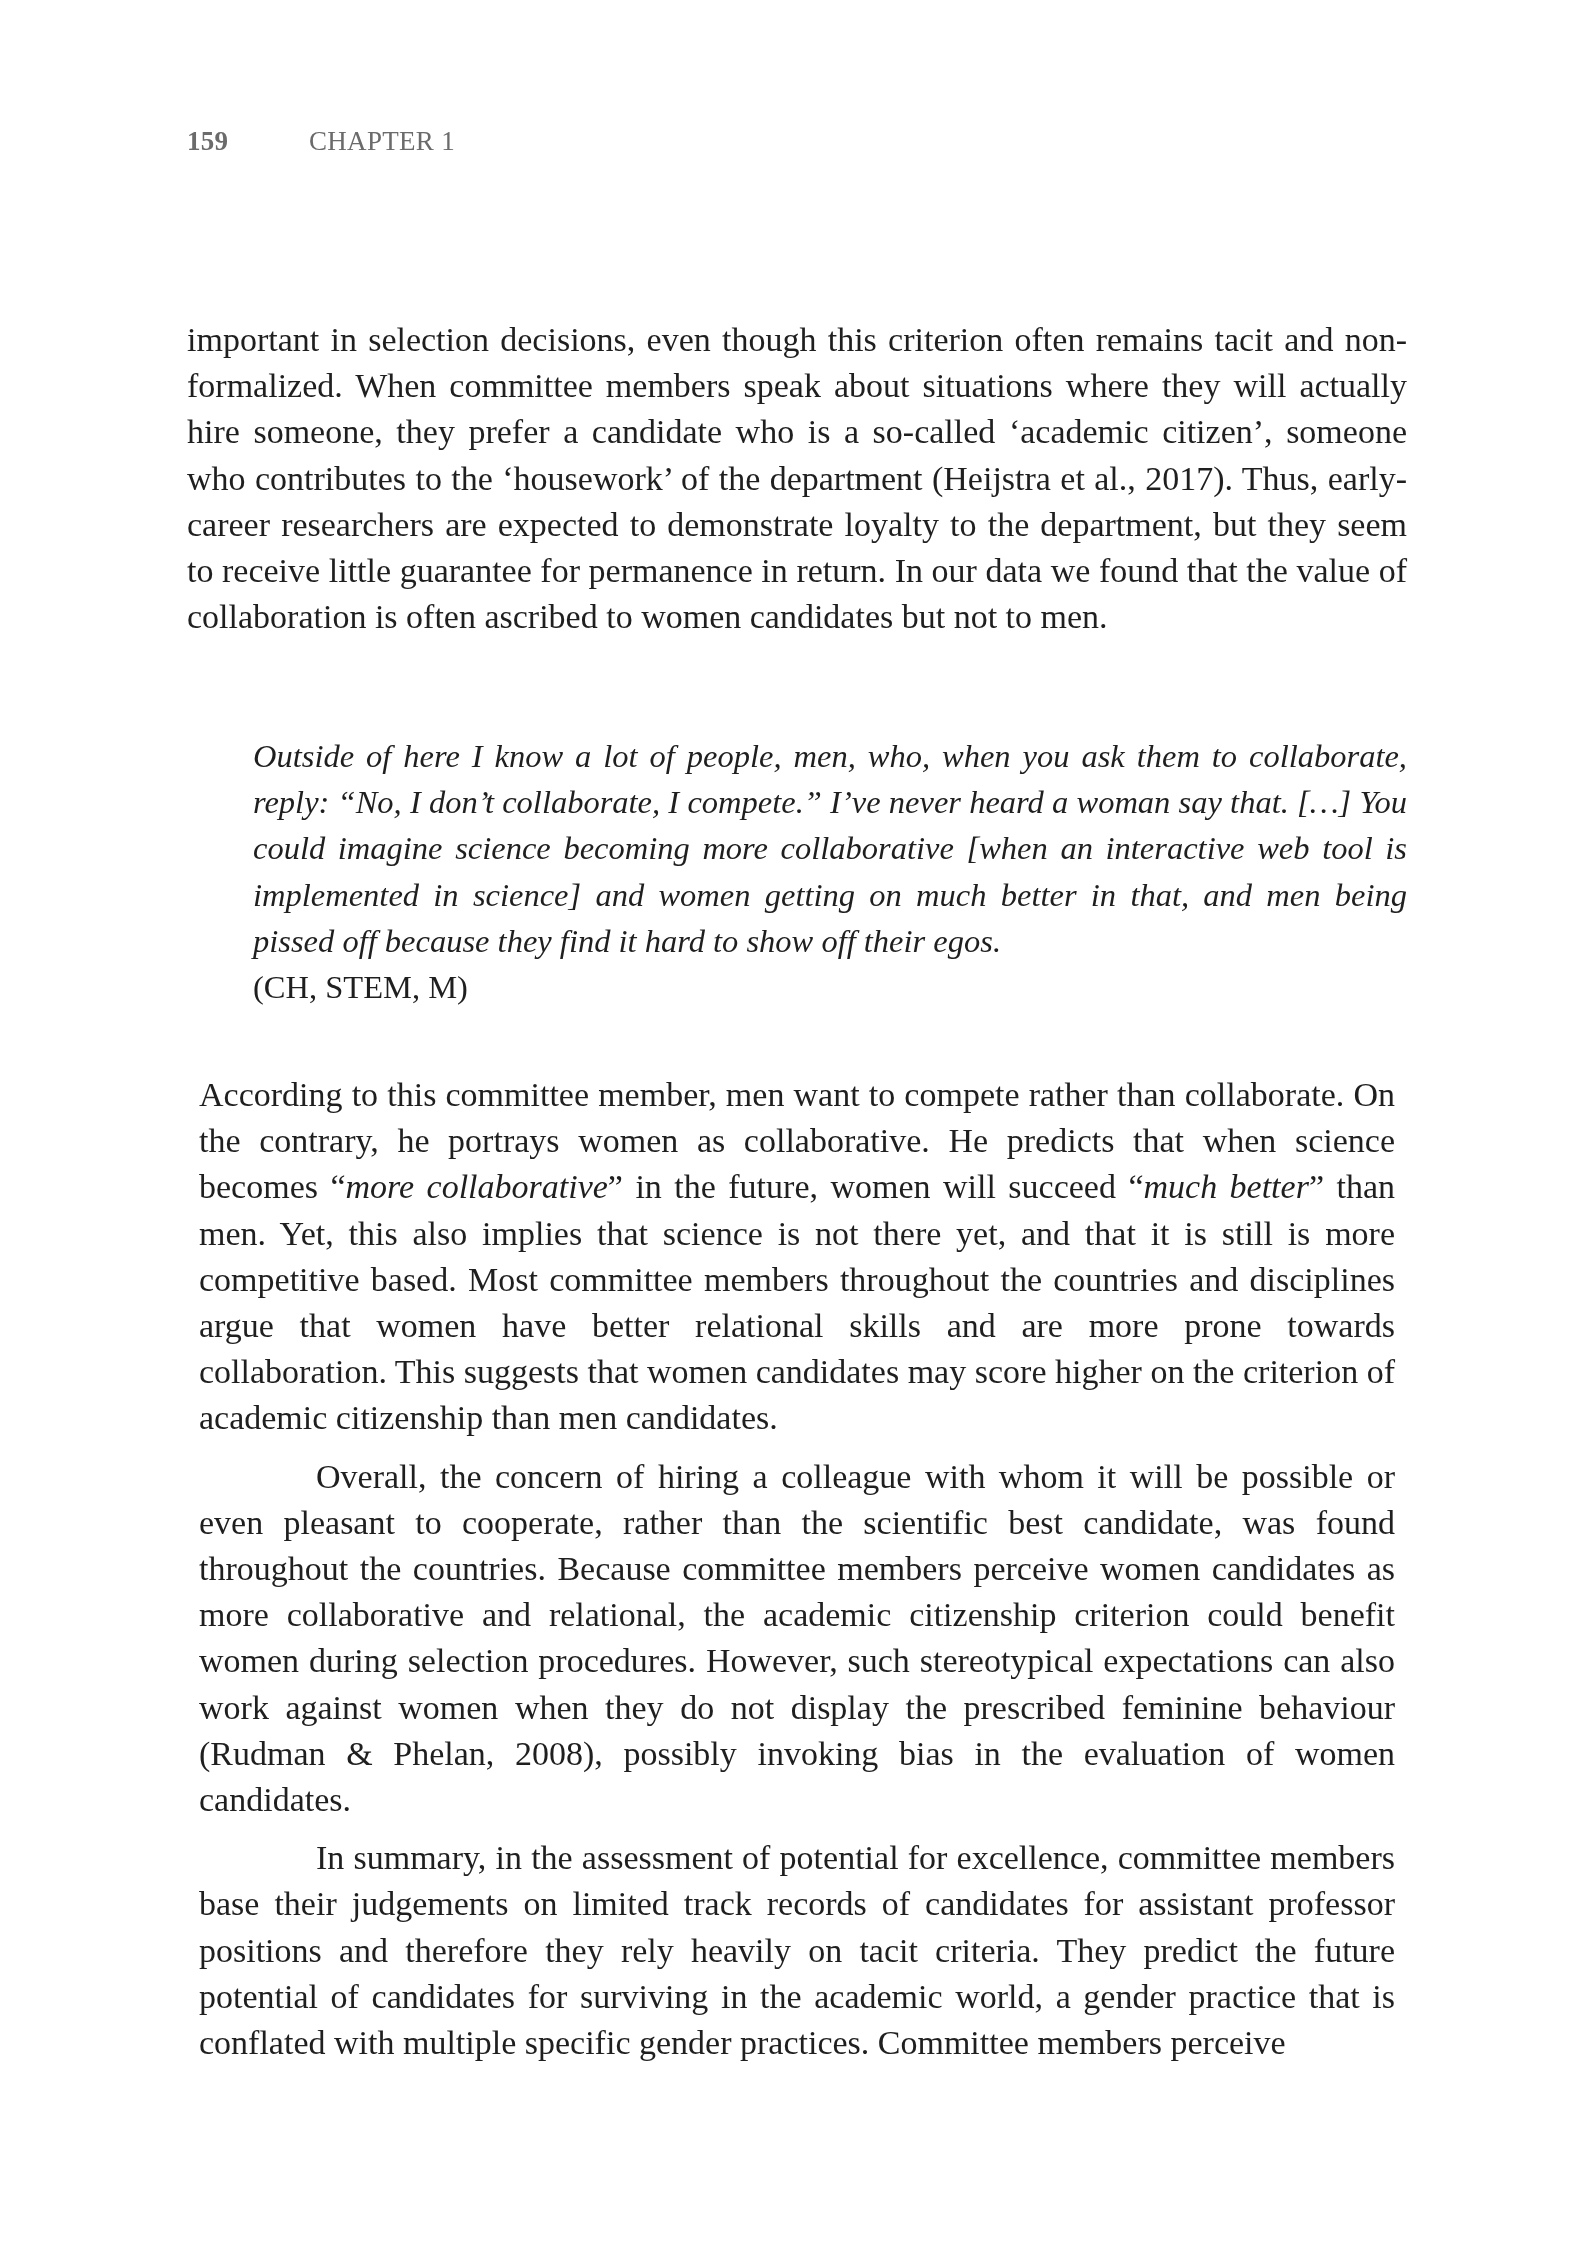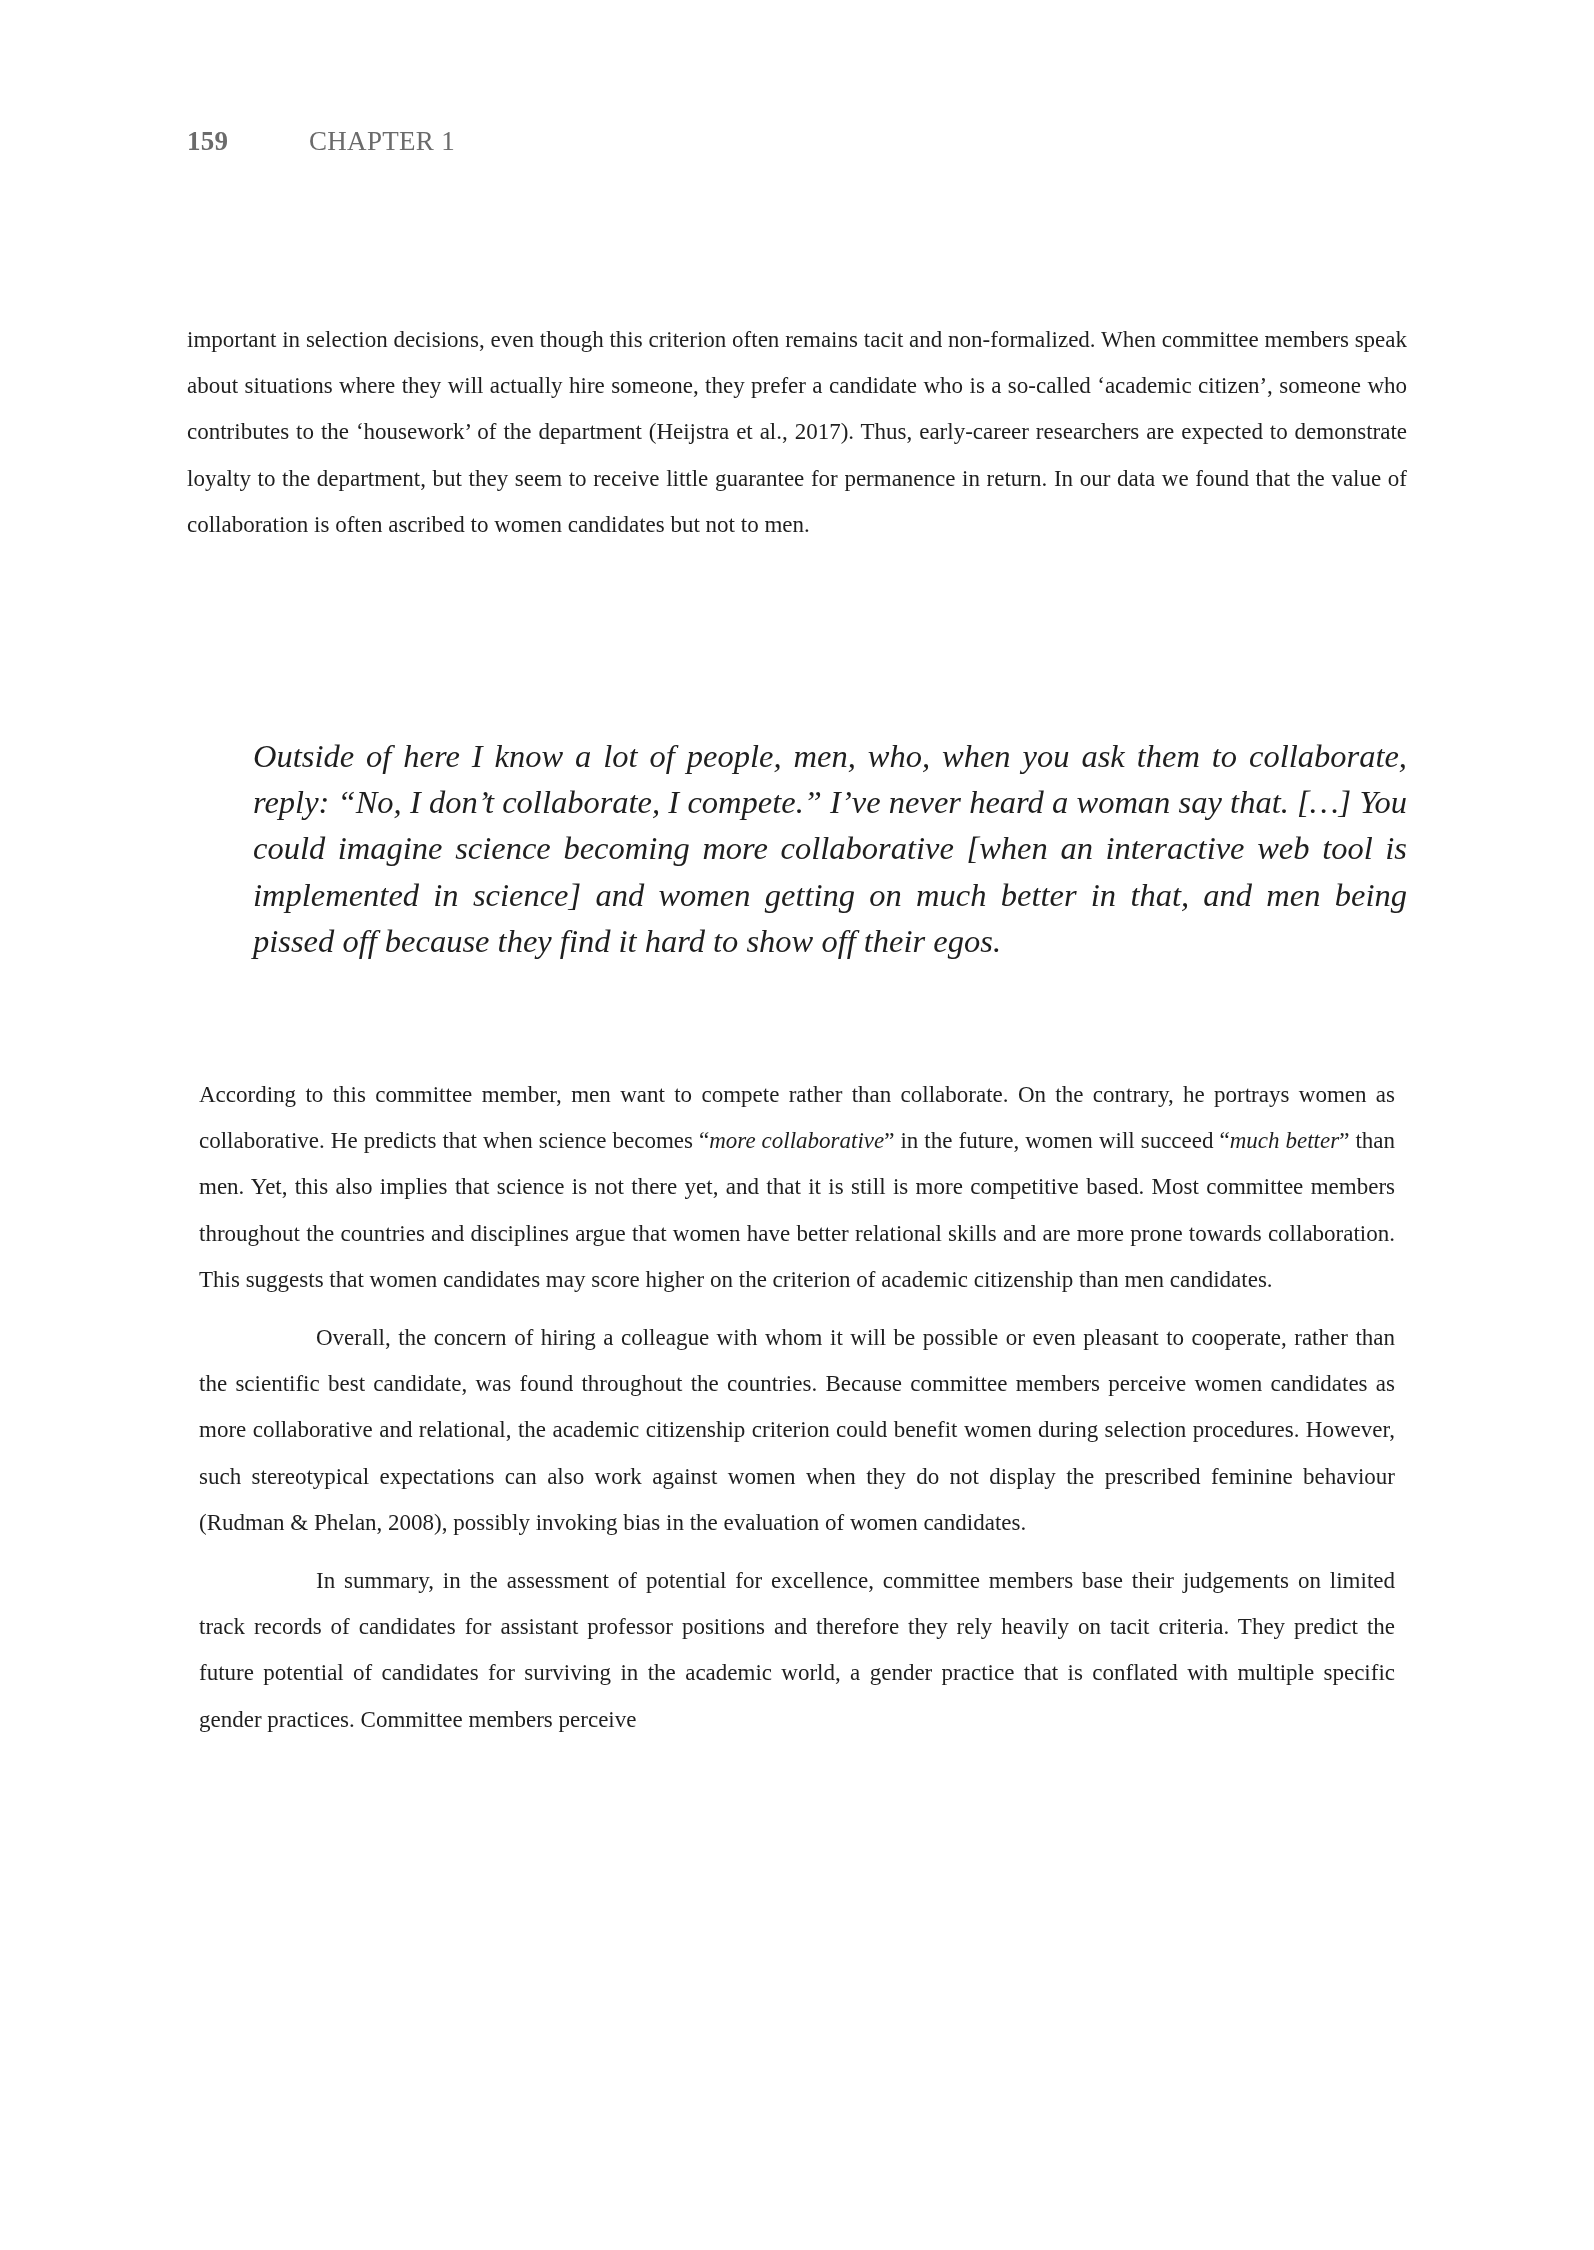--- a/index.html
+++ b/index.html
@@ -25,21 +25,21 @@
   }
   .running-head .page-num {
     font-weight: bold;
     display: inline-block;
     width: 122px;
   }
   .text-block {
     position: absolute;
     left: 187px;
     width: 1220px;
-    font-size: 23px;
+    font-size: 34px;
     line-height: 46.2px;
     text-align: justify;
     hyphens: none;
   }
   .p1 { top: 317px; }
   .p1 p { margin: 0; }
   .quote {
     position: absolute;
     left: 253px;
     top: 733px;
@@ -65,19 +65,20 @@
 <div class="running-head">
   <span class="page-num">159</span><span>CHAPTER 1</span>
 </div>
 
 <div class="text-block p1">
   <p>important in selection decisions, even though this criterion often remains tacit and non-formalized. When committee members speak about situations where they will actually hire someone, they prefer a candidate who is a so-called ‘academic citizen’, someone who contributes to the ‘housework’ of the department (Heijstra et al., 2017). Thus, early-career researchers are expected to demonstrate loyalty to the department, but they seem to receive little guarantee for permanence in return. In our data we found that the value of collaboration is often ascribed to women candidates but not to men.</p>
 </div>
 
 <div class="quote">
   <p>Outside of here I know a lot of people, men, who, when you ask them to collaborate, reply: “No, I don’t collaborate, I compete.” I’ve never heard a woman say that. […] You could imagine science becoming more collaborative [when an interactive web tool is implemented in science] and women getting on much better in that, and men being pissed off because they find it hard to show off their egos.</p>
+  <span class="attribution">(CH, STEM, M)</span>
 </div>
 
 <div class="text-block p2">
   <p><span>According to this committee member, men want to compete rather than collaborate. On the contrary, he portrays women as collaborative. He predicts that when science becomes “</span><em>more collaborative</em><span>” in the future, women will succeed “</span><em>much better</em><span>” than men. Yet, this also implies that science is not there yet, and that it is still is more competitive based. Most committee members throughout the countries and disciplines argue that women have better relational skills and are more prone towards collaboration. This suggests that women candidates may score higher on the criterion of academic citizenship than men candidates.</span></p>
   <p class="indent">Overall, the concern of hiring a colleague with whom it will be possible or even pleasant to cooperate, rather than the scientific best candidate, was found throughout the countries. Because committee members perceive women candidates as more collaborative and relational, the academic citizenship criterion could benefit women during selection procedures. However, such stereotypical expectations can also work against women when they do not display the prescribed feminine behaviour (Rudman &amp; Phelan, 2008), possibly invoking bias in the evaluation of women candidates.</p>
   <p class="indent">In summary, in the assessment of potential for excellence, committee members base their judgements on limited track records of candidates for assistant professor positions and therefore they rely heavily on tacit criteria. They predict the future potential of candidates for surviving in the academic world, a gender practice that is conflated with multiple specific gender practices. Committee members perceive</p>
 </div>
 
 </body></html>

